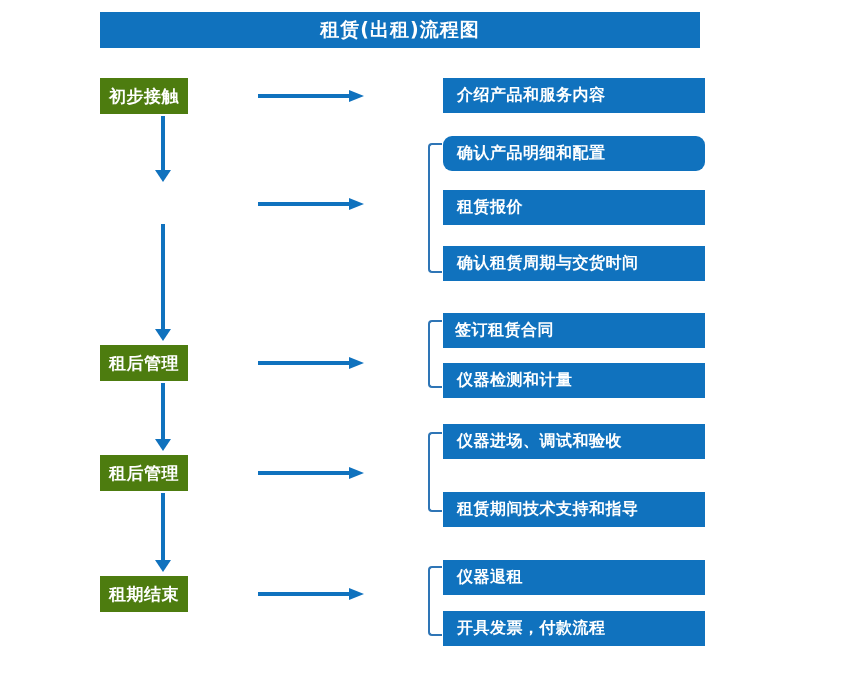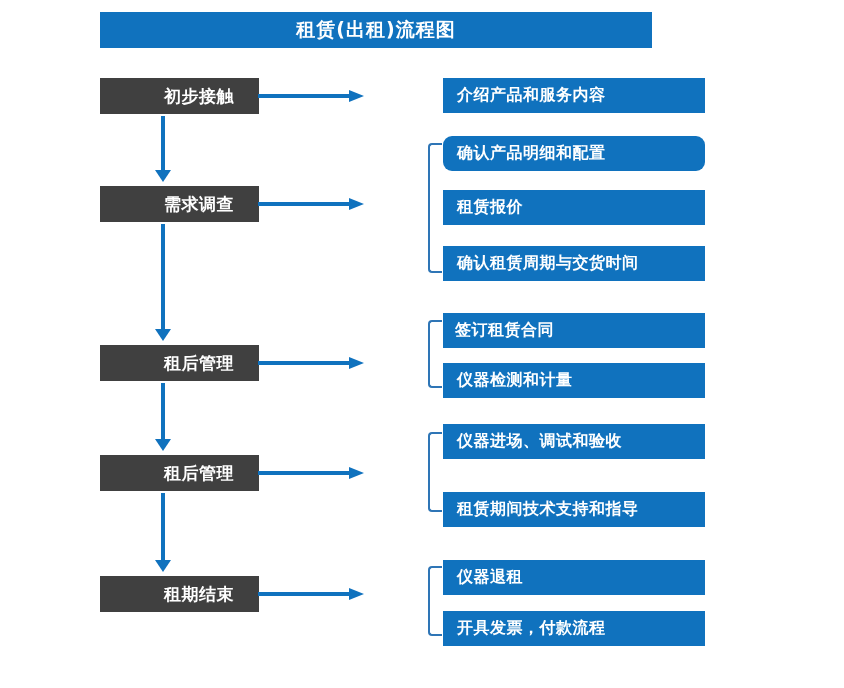--- a/index.html
+++ b/index.html
@@ -20,47 +20,46 @@
     left: 0; top: 0;
     width: 844px;
     height: 688px;
   }
 
   
   .title-bar {
     position: absolute;
     left: 100px;
     top: 12px;
-    width: 552px;
+    width: 600px;
     height: 36px;
     background: #1072BE;
     color: #ffffff;
     font-size: 19px;
     font-weight: bold;
     display: flex;
     align-items: center;
     justify-content: center;
     letter-spacing: 1px;
   }
 
   
   .stage-box {
     position: absolute;
     left: 100px;
-    width: 120px;
+    width: 88px;
     height: 36px;
-    background: #404040;
+    background: #4d7c0f;
     color: #ffffff;
     font-size: 17px;
     font-weight: bold;
     display: flex;
     align-items: center;
     justify-content: center;
     letter-spacing: 0.5px;
-    padding-left: 39px;
   }
 
   
   .detail-box {
     position: absolute;
     left: 443px;
     width: 262px;
     height: 35px;
     background: #1072BE;
     color: #ffffff;
@@ -138,21 +137,20 @@
   }
 </style>
 </head>
 <body>
 
 <div class="canvas">
 
   <div class="title-bar">租赁(出租)流程图</div>
 
   <div class="stage-box" style="top:78px;">初步接触</div>
-  <div class="stage-box" style="top:186px;">需求调查</div>
   <div class="stage-box" style="top:345px;">租后管理</div>
   <div class="stage-box" style="top:455px;">租后管理</div>
   <div class="stage-box" style="top:576px;">租期结束</div>
 
   <div class="v-arrow" style="top:116px; height:66px;">
     <span class="shaft" style="height:54px;"></span>
     <span class="head" style="top:54px;"></span>
   </div>
   <div class="v-arrow" style="top:224px; height:117px;">
     <span class="shaft" style="height:105px;"></span>

